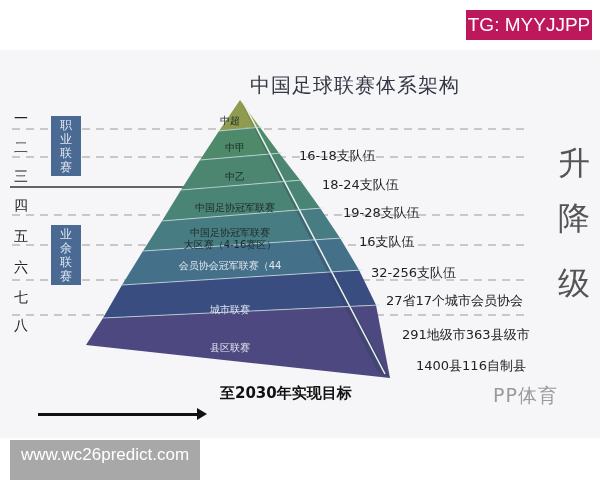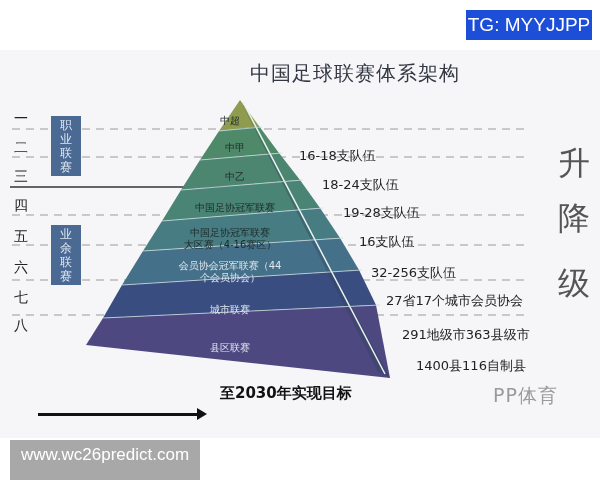--- a/index.html
+++ b/index.html
@@ -1,23 +1,23 @@
 <!DOCTYPE html>
 <html><head>
 <meta charset="utf-8">
 <style>
   html, body { margin:0; padding:0; }
   body { width:600px; height:480px; background:#ffffff; position:relative; overflow:hidden;
          font-family:"DejaVu Sans", sans-serif; }
   .canvas { position:absolute; left:0; top:50px; width:600px; height:388px; background:#f6f6f8; }
-  .tg-badge { position:absolute; left:466px; top:10px; width:126px; height:30px; background:#1d4ed8;
+  .tg-badge { position:absolute; left:466px; top:10px; width:126px; height:30px; background:#be185d;
               color:#fff; font-family:"Liberation Sans", sans-serif; font-size:19px; line-height:30px; text-align:center; }
   .site-badge { position:absolute; left:10px; top:440px; width:190px; height:42px; background:#a8a8a8;
                 color:#fff; font-family:"Liberation Sans", sans-serif; font-size:17px; line-height:30px; text-align:center; }
-  .title { position:absolute; left:200px; top:60px; width:310px; text-align:center; font-size:20px; color:#333844; letter-spacing:1px; }
+  .title { position:absolute; left:200px; top:72px; width:310px; text-align:center; font-size:20px; color:#333844; letter-spacing:1px; }
   svg.pyr { position:absolute; left:0; top:0; }
   .num { position:absolute; left:14px; width:20px; font-size:14px; color:#222; font-family:"DejaVu Serif", serif; }
   .vbox { position:absolute; left:51px; width:30px; background:#4a6a94; color:#dfe7f2; font-size:12px;
           display:flex; flex-direction:column; align-items:center; justify-content:center; line-height:14px; }
   .layer-label { position:absolute; color:#1d2a2a; font-size:10px; text-align:center; line-height:12px; }
   .layer-label.light { color:#dfe6ee; }
   .count { position:absolute; font-size:13px; color:#222; white-space:nowrap;margin-top:36px; }
   .updown { position:absolute; left:558px; font-size:32px; color:#555; font-family:"DejaVu Sans", sans-serif; }
   .arrow-line { position:absolute; left:38px; top:413px; width:160px; height:3px; background:#111; }
   .arrow-head { position:absolute; left:197px; top:408px; width:0; height:0; border-left:10px solid #111;
@@ -93,21 +93,20 @@
 <div class="layer-label" style="left:210px;top:115px;width:40px">中超</div>
 <div class="layer-label" style="left:210px;top:142px;width:50px">中甲</div>
 <div class="layer-label" style="left:210px;top:171px;width:50px">中乙</div>
 <div class="layer-label" style="left:180px;top:202px;width:110px">中国足协冠军联赛</div>
 <div class="layer-label" style="left:170px;top:227px;width:120px">
   <div>中国足协冠军联赛</div>
   <div>大区赛（4-16赛区）</div>
 </div>
 <div class="layer-label light" style="left:160px;top:260px;width:140px">
   <div>会员协会冠军联赛（44</div>
-  <div>个会员协会）</div>
 </div>
 <div class="layer-label light" style="left:190px;top:304px;width:80px">城市联赛</div>
 <div class="layer-label light" style="left:190px;top:342px;width:80px">县区联赛</div>
 
 <div class="count" style="left:299px;top:111px">16-18支队伍</div>
 <div class="count" style="left:322px;top:140px">18-24支队伍</div>
 <div class="count" style="left:343px;top:168px">19-28支队伍</div>
 <div class="count" style="left:359px;top:197px">16支队伍</div>
 <div class="count" style="left:371px;top:228px">32-256支队伍</div>
 <div class="count" style="left:386px;top:256px">27省17个城市会员协会</div>

